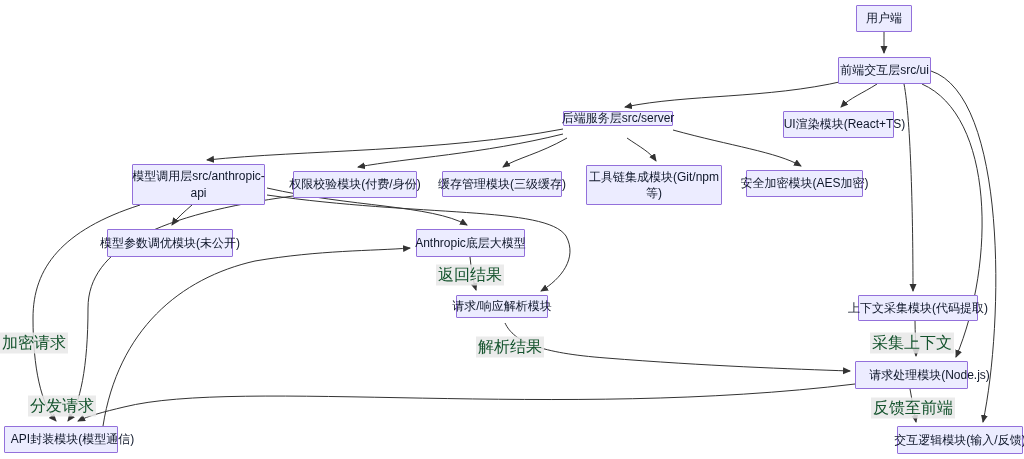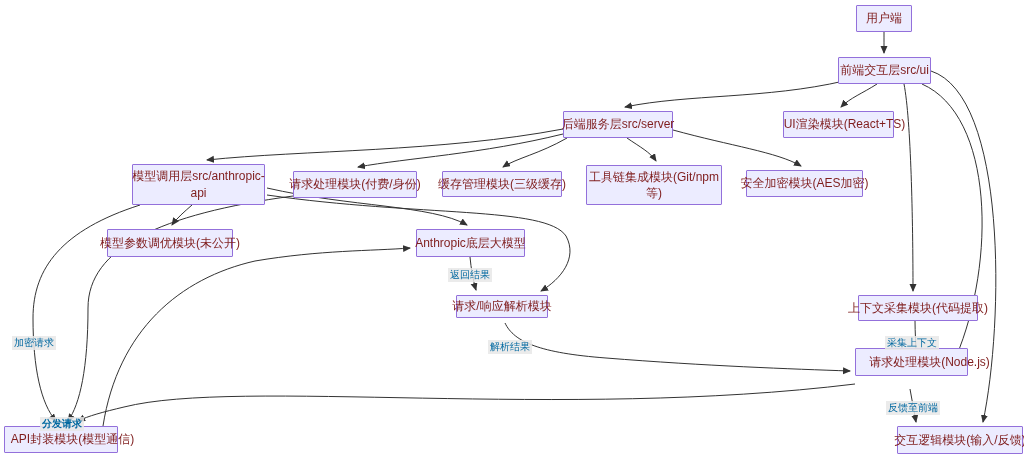--- a/index.html
+++ b/index.html
@@ -3,26 +3,26 @@
 <meta charset="utf-8">
 <style>
   html,body{margin:0;padding:0;background:#ffffff;}
   body{width:1024px;height:459px;overflow:hidden;position:relative;
        font-family:"Liberation Sans","DejaVu Sans",sans-serif;}
   .canvas{position:absolute;left:0;top:0;width:1024px;height:459px;}
   #edge-layer{position:absolute;left:0;top:0;z-index:1;}
   .node{position:absolute;box-sizing:border-box;z-index:2;
         background:var(--node-fill,#ECECFF);
         border:1px solid var(--node-border,#9370DB);
-        color:#7f1d1d;font-size:12px;line-height:1.35;text-align:center;
+        color:#0f172a;font-size:12px;line-height:1.35;text-align:center;
         display:flex;flex-direction:column;justify-content:center;align-items:center;
         padding:2px 4px;border-radius:1px;}
   .node .line{white-space:nowrap;}
   .edge-label{position:absolute;z-index:3;transform:translate(-50%,-50%);
-        background:rgba(232,232,232,0.85);color:#0369a1;font-size:10px;
+        background:rgba(232,232,232,0.85);color:#14532d;font-size:16px;
         padding:0 2px;white-space:nowrap;}
 </style>
 </head>
 <body style="--node-fill: #ECECFF; --node-border: #9370DB;">
 
 <div class="canvas">
   <svg id="edge-layer" width="1024" height="459" viewBox="0 0 1024 459">
     <defs>
       <marker id="arrowhead" markerWidth="8" markerHeight="8" refX="7" refY="3.5" orient="auto" markerUnits="userSpaceOnUse">
         <path d="M0,0 L8,3.5 L0,7 Z" fill="#333333"></path>
@@ -53,32 +53,32 @@
         <path d="M910,389 C912,400 914,411 916,422" fill="none" stroke="#333333" stroke-width="1" marker-end="url(#arrowhead)"></path>
       </g>
   </svg>
   <div id="nodes">
       <div class="node" style="left: 856px; top: 5px; width: 56px; height: 27px;">
         <div class="line">用户端</div>
       </div>
       <div class="node" style="left: 838px; top: 57px; width: 93px; height: 27px;">
         <div class="line">前端交互层src/ui</div>
       </div>
-      <div class="node" style="left: 563px; top: 111px; width: 110px; height: 27px;">
+      <div class="node" style="left: 563px; top: 111px; width: 110px; height: 15px;">
         <div class="line">后端服务层src/server</div>
       </div>
       <div class="node" style="left: 783px; top: 111px; width: 111px; height: 27px; padding-left: 16px;">
         <div class="line">UI渲染模块(React+TS)</div>
       </div>
       <div class="node" style="left: 132px; top: 164px; width: 133px; height: 41px;">
         <div class="line">模型调用层src/anthropic-</div>
         <div class="line">api</div>
       </div>
       <div class="node" style="left: 293px; top: 171px; width: 124px; height: 27px;">
-        <div class="line">请求处理模块(付费/身份)</div>
+        <div class="line">权限校验模块(付费/身份)</div>
       </div>
       <div class="node" style="left: 442px; top: 171px; width: 120px; height: 26px;">
         <div class="line">缓存管理模块(三级缓存)</div>
       </div>
       <div class="node" style="left: 586px; top: 165px; width: 136px; height: 40px;">
         <div class="line">工具链集成模块(Git/npm</div>
         <div class="line">等)</div>
       </div>
       <div class="node" style="left: 746px; top: 170px; width: 117px; height: 27px;">
         <div class="line">安全加密模块(AES加密)</div>
@@ -88,31 +88,31 @@
       </div>
       <div class="node" style="left: 416px; top: 229px; width: 109px; height: 28px;">
         <div class="line">Anthropic底层大模型</div>
       </div>
       <div class="node" style="left: 456px; top: 295px; width: 92px; height: 23px;">
         <div class="line">请求/响应解析模块</div>
       </div>
       <div class="node" style="left: 858px; top: 295px; width: 120px; height: 26px;">
         <div class="line">上下文采集模块(代码提取)</div>
       </div>
-      <div class="node" style="left: 855px; top: 348px; width: 113px; height: 28px; padding-left: 40px;">
+      <div class="node" style="left: 855px; top: 361px; width: 113px; height: 28px; padding-left: 40px;">
         <div class="line">请求处理模块(Node.js)</div>
       </div>
       <div class="node" style="left: 4px; top: 426px; width: 114px; height: 27px; padding-left: 27px;">
         <div class="line">API封装模块(模型通信)</div>
       </div>
       <div class="node" style="left: 897px; top: 426px; width: 126px; height: 28px;">
         <div class="line">交互逻辑模块(输入/反馈)</div>
       </div>
     </div>
   <div id="edge-labels">
       <div class="edge-label" style="left: 34px; top: 343px;">加密请求</div>
-      <div class="edge-label" style="left: 62px; top: 424px; font-weight: bold;">分发请求</div>
+      <div class="edge-label" style="left: 62px; top: 406px;">分发请求</div>
       <div class="edge-label" style="left: 470px; top: 275px;">返回结果</div>
       <div class="edge-label" style="left: 510px; top: 347px;">解析结果</div>
       <div class="edge-label" style="left: 912px; top: 343px;">采集上下文</div>
       <div class="edge-label" style="left: 913px; top: 408px;">反馈至前端</div>
     </div>
 </div>
 
 </body></html>

